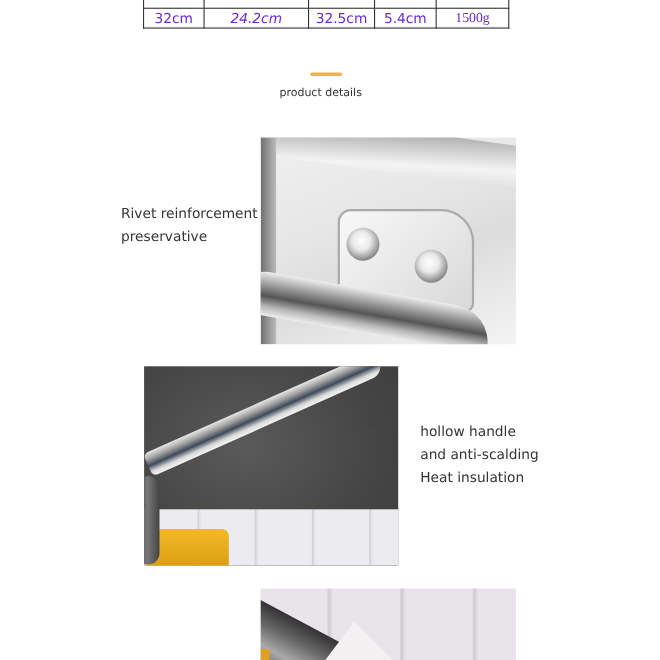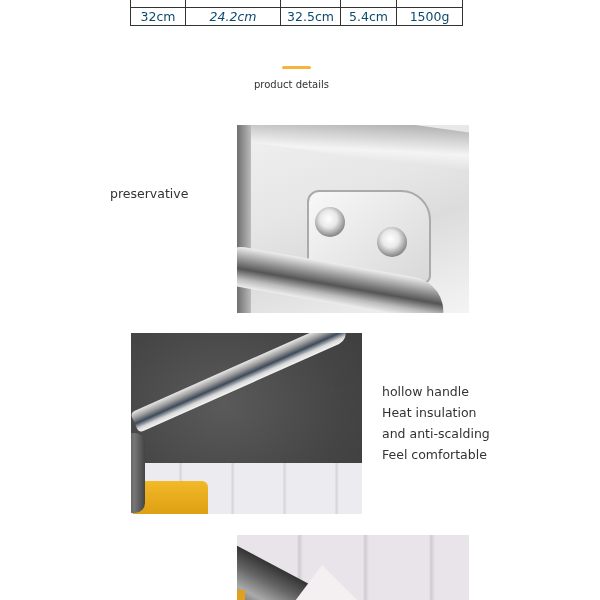--- a/index.html
+++ b/index.html
@@ -1,21 +1,21 @@
 <!DOCTYPE html>
 <html><head>
   <meta charset="utf-8">
   <style>
     html, body { margin: 0; padding: 0; background: #ffffff; }
     body { width: 600px; height: 600px; position: relative; overflow: hidden;
            font-family: "DejaVu Sans", "Liberation Sans", sans-serif; color: #222; }
     .spec-table { position: absolute; left: 130px; top: -8px; border-collapse: collapse; font-size: 12.5px; }
-    .spec-table td { border: 1.5px solid #333; text-align: center; height: 17px; padding: 0; color: #0c4a6e; }
+    .spec-table td { border: 1.5px solid #333; text-align: center; height: 17px; padding: 0; color: #6d28d9; }
     .spec-table tr.hidden-row td { height: 14px; color: #bbb; }
-    .c1 { width: 54px; } .c2 { width: 94px; font-style: italic; } .c3 { width: 59px; margin-left: 11px; } .c4 { width: 55px; } .c5 { width: 65px; }
+    .c1 { width: 54px; } .c2 { width: 94px; font-style: italic; } .c3 { width: 59px; margin-left: 11px; } .c4 { width: 55px; } .c5 { width: 65px; font-family: Liberation Serif, serif; }
 
     .section-bar { position: absolute; left: 282px; top: 66px; width: 29px; height: 3px; border-radius: 2px; background: #f5b43c; }
     .section-title { position: absolute; left: 0; width: 583px; top: 79px; text-align: center; font-size: 10px; color: #333; }
 
     .feature-text { position: absolute; font-size: 12.5px; line-height: 21px; color: #333; }
     .feature-text div { white-space: nowrap; }
     #text1 { left: 110px; top: 183px; }
     #text2 { left: 382px; top: 381px; }
 
     .photo { position: absolute; overflow: hidden; }
@@ -74,20 +74,21 @@
     <td class="c4">5.4cm</td>
     <td class="c5">1500g</td>
   </tr>
 </tbody>
   </table>
 
 <div class="section-bar"></div>
 <div class="section-title">product details</div>
 
 <div class="feature-text" id="text1">
+  <div>Rivet reinforcement</div>
   <div>preservative</div>
 </div>
 
 <div class="photo" id="photo1">
   <div class="rim"></div>
   <div class="leftedge"></div>
   <div class="plate"></div>
   <div class="rivet r1"></div>
   <div class="rivet r2"></div>
   <div class="handle"></div>
@@ -96,22 +97,21 @@
 <div class="photo" id="photo2">
   <div class="table-top"></div>
   <div class="box"></div>
   <div class="pan"></div>
   <div class="handle"></div>
   <div class="hole"></div>
 </div>
 
 <div class="feature-text" id="text2">
   <div>hollow handle</div>
+  <div>and anti-scalding</div>
   <div>Heat insulation</div>
-  <div>and anti-scalding</div>
-  <div>Feel comfortable</div>
 </div>
 
 <div class="photo" id="photo3">
   <div class="handle"></div>
   <div class="shine"></div>
   <div class="yellow"></div>
 </div>
 
 </body></html>

